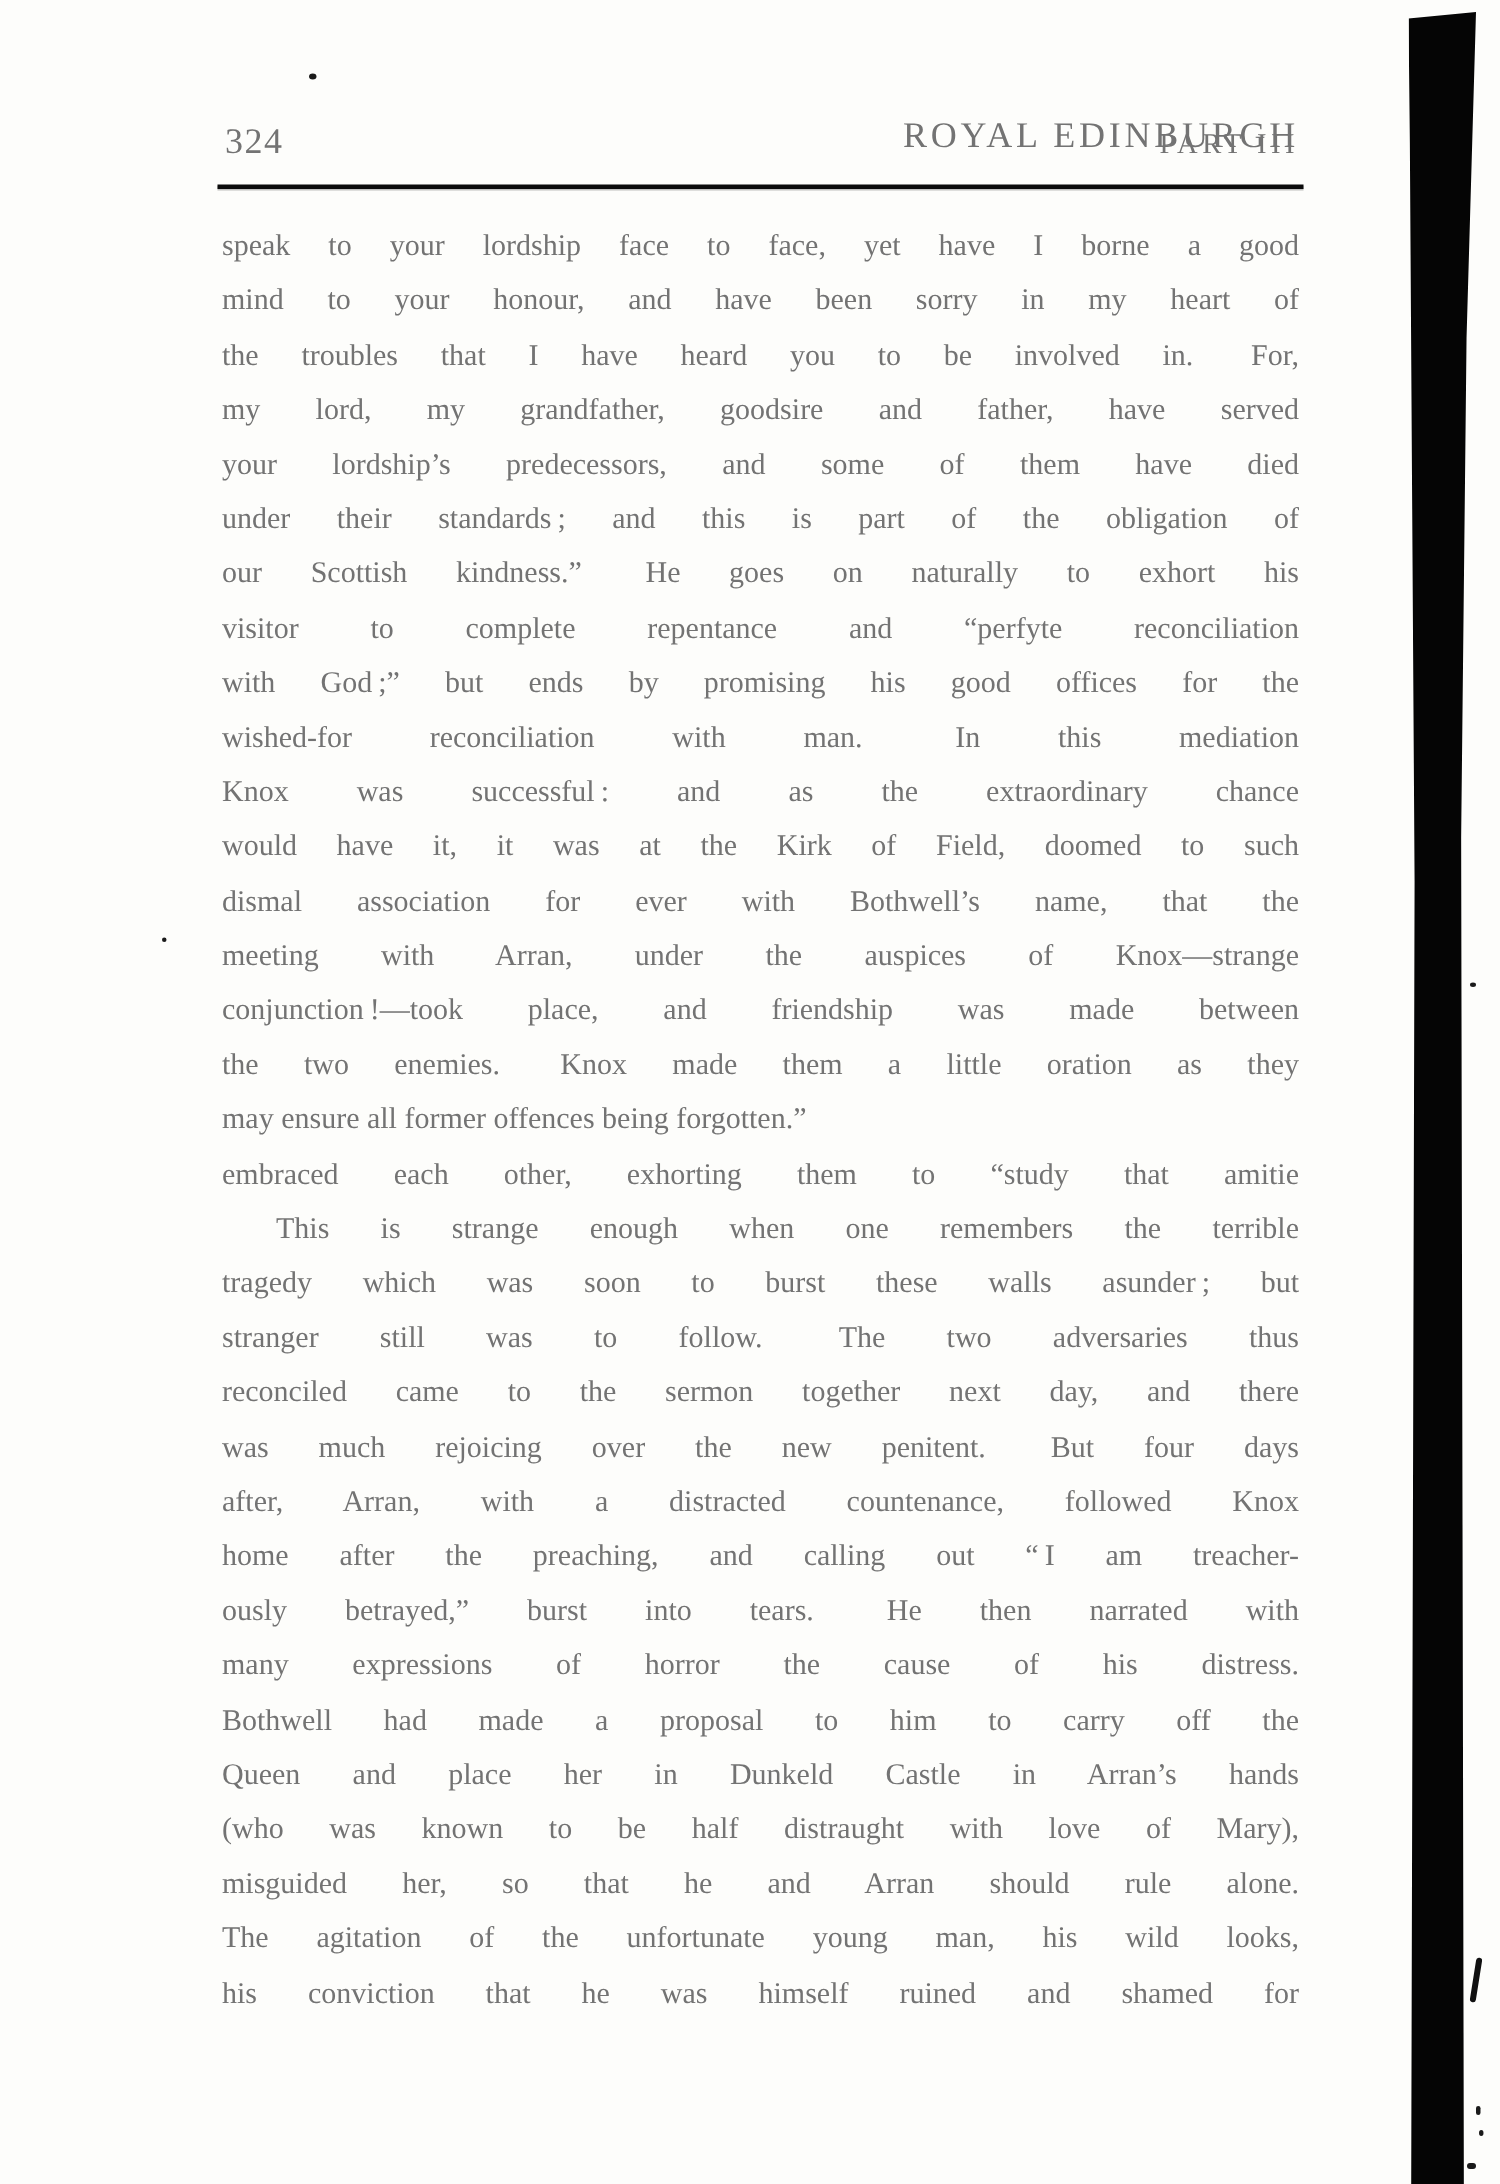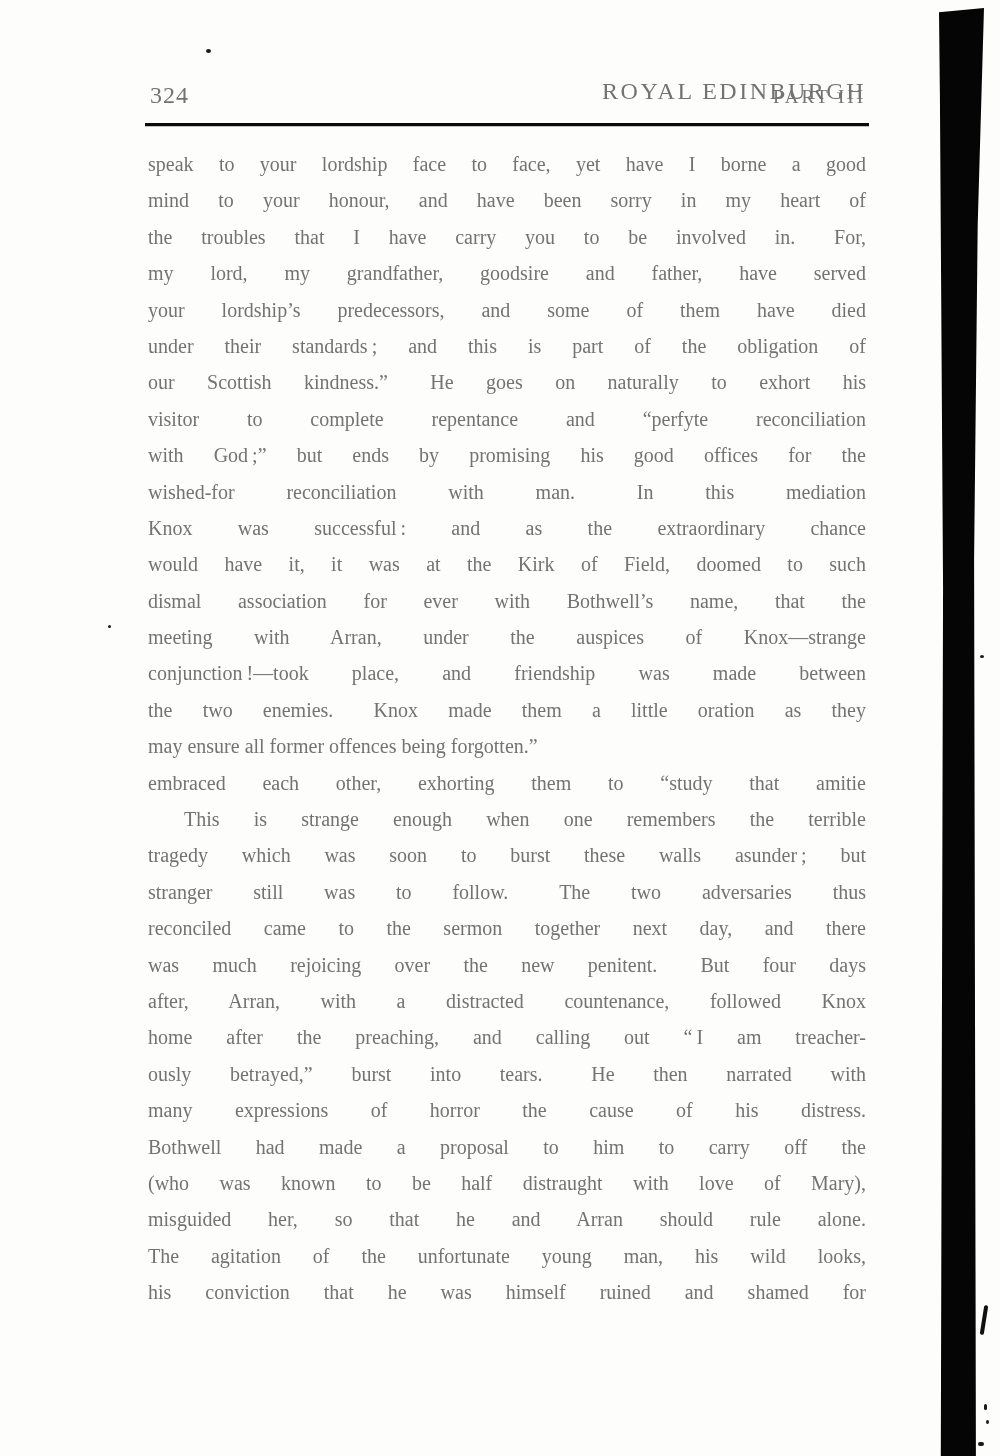--- a/index.html
+++ b/index.html
@@ -120,21 +120,21 @@
 
   <div class="running-title">ROYAL EDINBURGH</div>
 
   <div class="part-label">PART III</div>
 
   <div class="head-rule"></div>
 
   <div class="body-text">
       <div class="line">speak to your lordship face to face, yet have I borne a good</div>
       <div class="line">mind to your honour, and have been sorry in my heart of</div>
-      <div class="line">the troubles that I have carry you to be involved in.  For,</div>
+      <div class="line">the troubles that I have heard you to be involved in.  For,</div>
       <div class="line">my lord, my grandfather, goodsire and father, have served</div>
       <div class="line">your lordship’s predecessors, and some of them have died</div>
       <div class="line">under their standards ; and this is part of the obligation of</div>
       <div class="line">our Scottish kindness.”  He goes on naturally to exhort his</div>
       <div class="line">visitor to complete repentance and “perfyte reconciliation</div>
       <div class="line">with God ;” but ends by promising his good offices for the</div>
       <div class="line">wished-for reconciliation with man.  In this mediation</div>
       <div class="line">Knox was successful : and as the extraordinary chance</div>
       <div class="line">would have it, it was at the Kirk of Field, doomed to such</div>
       <div class="line">dismal association for ever with Bothwell’s name, that the</div>
@@ -146,20 +146,21 @@
       <div class="line indent">This is strange enough when one remembers the terrible</div>
       <div class="line">tragedy which was soon to burst these walls asunder ; but</div>
       <div class="line">stranger still was to follow.  The two adversaries thus</div>
       <div class="line">reconciled came to the sermon together next day, and there</div>
       <div class="line">was much rejoicing over the new penitent.  But four days</div>
       <div class="line">after, Arran, with a distracted countenance, followed Knox</div>
       <div class="line">home after the preaching, and calling out “ I am treacher-</div>
       <div class="line">ously betrayed,” burst into tears.  He then narrated with</div>
       <div class="line">many expressions of horror the cause of his distress.</div>
       <div class="line">Bothwell had made a proposal to him to carry off the</div>
+      <div class="line">Queen and place her in Dunkeld Castle in Arran’s hands</div>
       <div class="line">(who was known to be half distraught with love of Mary),</div>
       <div class="line">misguided her, so that he and Arran should rule alone.</div>
       <div class="line">The agitation of the unfortunate young man, his wild looks,</div>
       <div class="line">his conviction that he was himself ruined and shamed for</div>
     </div>
 
   <div class="scan-edge-bar"></div>
   <div class="scan-tick"></div>
   <div class="speck speck-a"></div>
   <div class="speck speck-b"></div>

